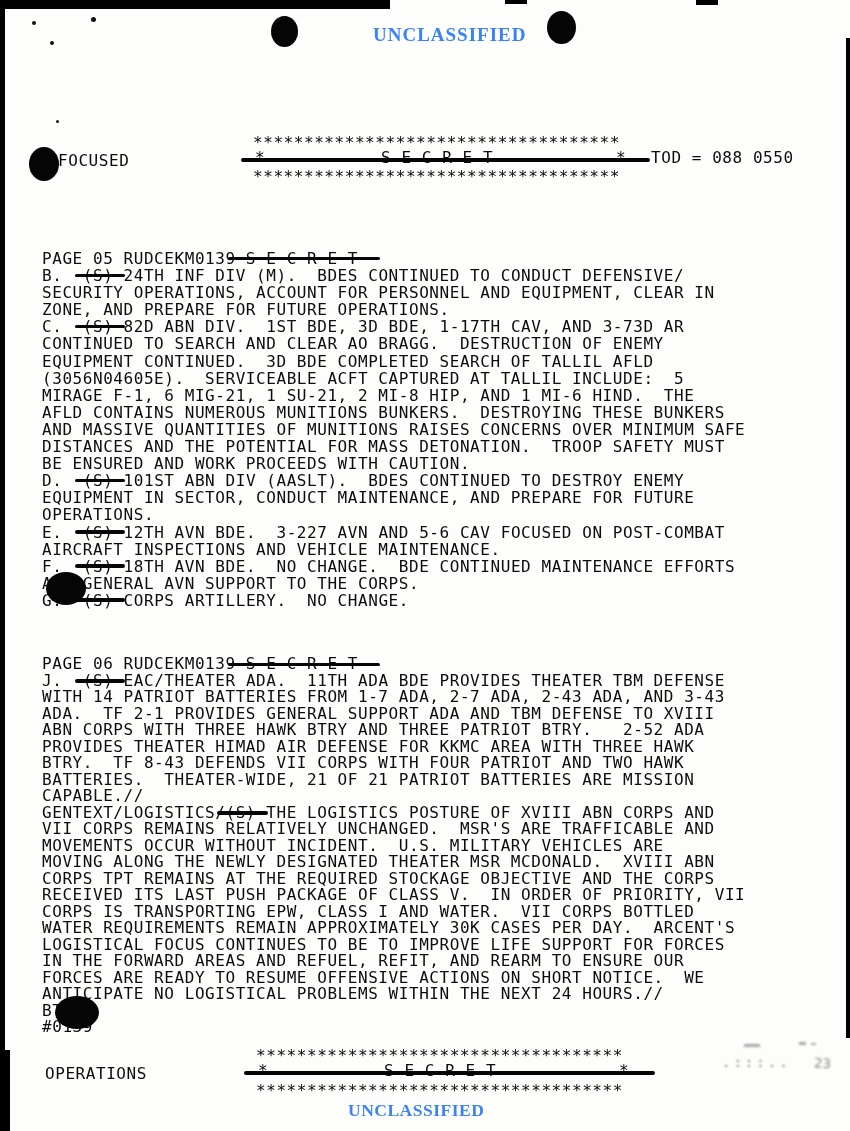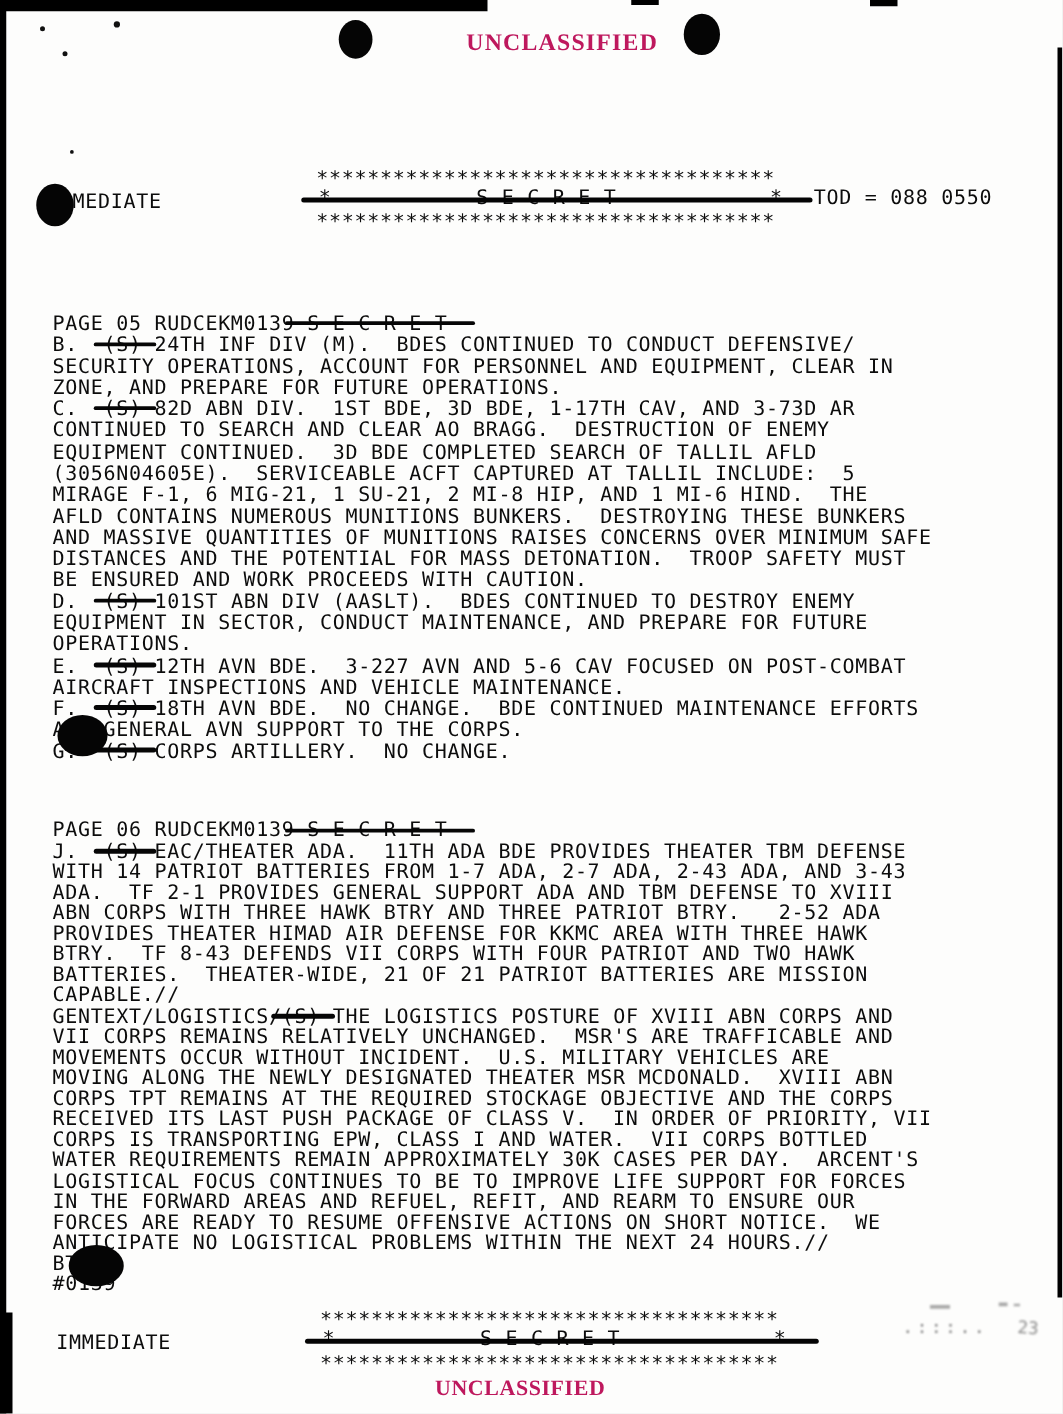--- a/index.html
+++ b/index.html
@@ -9,21 +9,21 @@
     font-family:"DejaVu Sans Mono", monospace;color:#0c0c0c;
   }
   .abs{position:absolute;}
   .mono{
     font-family:"DejaVu Sans Mono", monospace;
     font-size:16px;letter-spacing:0.56px;white-space:pre;line-height:16px;
     color:#0c0c0c;
   }
   .serifbold{
     font-family:"Liberation Serif","DejaVu Serif",serif;
-    font-weight:bold;color:#be185d;white-space:pre;
+    font-weight:bold;color:#3b82f6;white-space:pre;
   }
   .body-block .doc-line{white-space:pre;}
   .block5 .doc-line{height:17.1px;line-height:17.1px;}
   .block6 .doc-line{height:16.5px;line-height:16.5px;}
   .struck{position:relative;display:inline-block;}
   .struck::after{
     content:"";position:absolute;left:-8px;right:-12px;top:6.5px;height:3.6px;
     background:#060606;border-radius:2px;
   }
   .thickline{position:absolute;height:4px;background:#040404;border-radius:2px;}
@@ -54,41 +54,41 @@
 
   <div class="abs serifbold" style="left:373px;top:24px;font-size:19px;letter-spacing:1px;">UNCLASSIFIED</div>
 
   <div class="abs mono" style="left:253px;top:135px;">************************************</div>
   <div class="abs mono" style="left:255px;top:150px;">*</div>
   <div class="abs mono" style="left:381px;top:150px;">S E C R E T</div>
   <div class="abs mono" style="left:616px;top:150px;">*</div>
   <div class="thickline" style="left:241px;top:158px;width:409px;"></div>
   <div class="abs mono" style="left:253px;top:169px;">************************************</div>
 
-  <div class="abs mono" style="left:58px;top:153px;">MEDIATE</div>
+  <div class="abs mono" style="left:58px;top:153px;">FOCUSED</div>
   <div class="dot" style="left:29px;top:147px;width:30px;height:34px;"></div>
 
   <div class="abs mono" style="left:651px;top:150px;">TOD = 088 0550</div>
 
   <div class="abs mono body-block block5" style="left:42px;top:250px;"><div class="doc-line"><span>PAGE 05 RUDCEKM0139</span><span class="struck"> S E C R E T </span><span></span></div><div class="doc-line"><span>B.  </span><span class="struck">(S)</span><span> 24TH INF DIV (M).  BDES CONTINUED TO CONDUCT DEFENSIVE/</span></div><div class="doc-line"><span>SECURITY OPERATIONS, ACCOUNT FOR PERSONNEL AND EQUIPMENT, CLEAR IN</span></div><div class="doc-line"><span>ZONE, AND PREPARE FOR FUTURE OPERATIONS.</span></div><div class="doc-line"><span>C.  </span><span class="struck">(S)</span><span> 82D ABN DIV.  1ST BDE, 3D BDE, 1-17TH CAV, AND 3-73D AR</span></div><div class="doc-line"><span>CONTINUED TO SEARCH AND CLEAR AO BRAGG.  DESTRUCTION OF ENEMY</span></div><div class="doc-line"><span>EQUIPMENT CONTINUED.  3D BDE COMPLETED SEARCH OF TALLIL AFLD</span></div><div class="doc-line"><span>(3056N04605E).  SERVICEABLE ACFT CAPTURED AT TALLIL INCLUDE:  5</span></div><div class="doc-line"><span>MIRAGE F-1, 6 MIG-21, 1 SU-21, 2 MI-8 HIP, AND 1 MI-6 HIND.  THE</span></div><div class="doc-line"><span>AFLD CONTAINS NUMEROUS MUNITIONS BUNKERS.  DESTROYING THESE BUNKERS</span></div><div class="doc-line"><span>AND MASSIVE QUANTITIES OF MUNITIONS RAISES CONCERNS OVER MINIMUM SAFE</span></div><div class="doc-line"><span>DISTANCES AND THE POTENTIAL FOR MASS DETONATION.  TROOP SAFETY MUST</span></div><div class="doc-line"><span>BE ENSURED AND WORK PROCEEDS WITH CAUTION.</span></div><div class="doc-line"><span>D.  </span><span class="struck">(S)</span><span> 101ST ABN DIV (AASLT).  BDES CONTINUED TO DESTROY ENEMY</span></div><div class="doc-line"><span>EQUIPMENT IN SECTOR, CONDUCT MAINTENANCE, AND PREPARE FOR FUTURE</span></div><div class="doc-line"><span>OPERATIONS.</span></div><div class="doc-line"><span>E.  </span><span class="struck">(S)</span><span> 12TH AVN BDE.  3-227 AVN AND 5-6 CAV FOCUSED ON POST-COMBAT</span></div><div class="doc-line"><span>AIRCRAFT INSPECTIONS AND VEHICLE MAINTENANCE.</span></div><div class="doc-line"><span>F.  </span><span class="struck">(S)</span><span> 18TH AVN BDE.  NO CHANGE.  BDE CONTINUED MAINTENANCE EFFORTS</span></div><div class="doc-line"><span>AND GENERAL AVN SUPPORT TO THE CORPS.</span></div><div class="doc-line"><span>G.  </span><span class="struck">(S)</span><span> CORPS ARTILLERY.  NO CHANGE.</span></div></div>
 
   <div class="dot" style="left:46px;top:572px;width:40px;height:33px;"></div>
 
   <div class="abs mono body-block block6" style="left:42px;top:656px;"><div class="doc-line"><span>PAGE 06 RUDCEKM0139</span><span class="struck"> S E C R E T </span><span></span></div><div class="doc-line"><span>J.  </span><span class="struck">(S)</span><span> EAC/THEATER ADA.  11TH ADA BDE PROVIDES THEATER TBM DEFENSE</span></div><div class="doc-line"><span>WITH 14 PATRIOT BATTERIES FROM 1-7 ADA, 2-7 ADA, 2-43 ADA, AND 3-43</span></div><div class="doc-line"><span>ADA.  TF 2-1 PROVIDES GENERAL SUPPORT ADA AND TBM DEFENSE TO XVIII</span></div><div class="doc-line"><span>ABN CORPS WITH THREE HAWK BTRY AND THREE PATRIOT BTRY.   2-52 ADA</span></div><div class="doc-line"><span>PROVIDES THEATER HIMAD AIR DEFENSE FOR KKMC AREA WITH THREE HAWK</span></div><div class="doc-line"><span>BTRY.  TF 8-43 DEFENDS VII CORPS WITH FOUR PATRIOT AND TWO HAWK</span></div><div class="doc-line"><span>BATTERIES.  THEATER-WIDE, 21 OF 21 PATRIOT BATTERIES ARE MISSION</span></div><div class="doc-line"><span>CAPABLE.//</span></div><div class="doc-line"><span>GENTEXT/LOGISTICS/</span><span class="struck">(S)</span><span> THE LOGISTICS POSTURE OF XVIII ABN CORPS AND</span></div><div class="doc-line"><span>VII CORPS REMAINS RELATIVELY UNCHANGED.  MSR'S ARE TRAFFICABLE AND</span></div><div class="doc-line"><span>MOVEMENTS OCCUR WITHOUT INCIDENT.  U.S. MILITARY VEHICLES ARE</span></div><div class="doc-line"><span>MOVING ALONG THE NEWLY DESIGNATED THEATER MSR MCDONALD.  XVIII ABN</span></div><div class="doc-line"><span>CORPS TPT REMAINS AT THE REQUIRED STOCKAGE OBJECTIVE AND THE CORPS</span></div><div class="doc-line"><span>RECEIVED ITS LAST PUSH PACKAGE OF CLASS V.  IN ORDER OF PRIORITY, VII</span></div><div class="doc-line"><span>CORPS IS TRANSPORTING EPW, CLASS I AND WATER.  VII CORPS BOTTLED</span></div><div class="doc-line"><span>WATER REQUIREMENTS REMAIN APPROXIMATELY 30K CASES PER DAY.  ARCENT'S</span></div><div class="doc-line"><span>LOGISTICAL FOCUS CONTINUES TO BE TO IMPROVE LIFE SUPPORT FOR FORCES</span></div><div class="doc-line"><span>IN THE FORWARD AREAS AND REFUEL, REFIT, AND REARM TO ENSURE OUR</span></div><div class="doc-line"><span>FORCES ARE READY TO RESUME OFFENSIVE ACTIONS ON SHORT NOTICE.  WE</span></div><div class="doc-line"><span>ANTICIPATE NO LOGISTICAL PROBLEMS WITHIN THE NEXT 24 HOURS.//</span></div><div class="doc-line"><span>BT</span></div><div class="doc-line"><span>#0139</span></div></div>
 
   <div class="dot" style="left:55px;top:996px;width:44px;height:33px;"></div>
 
   <div class="abs mono" style="left:256px;top:1048px;">************************************</div>
   <div class="abs mono" style="left:258px;top:1063px;">*</div>
   <div class="abs mono" style="left:384px;top:1063px;">S E C R E T</div>
   <div class="abs mono" style="left:619px;top:1063px;">*</div>
   <div class="thickline" style="left:244px;top:1071px;width:411px;"></div>
   <div class="abs mono" style="left:256px;top:1083px;">************************************</div>
 
-  <div class="abs mono" style="left:45px;top:1066px;">IMMEDIATE</div>
+  <div class="abs mono" style="left:45px;top:1066px;">OPERATIONS</div>
 
   <div class="smudge" style="left:722px;top:1054px;font-size:14px;letter-spacing:3px;opacity:.75;">.:::..</div>
   <div class="smudge" style="left:814px;top:1055px;font-size:14px;opacity:.65;transform:rotate(4deg);">23</div>
   <div class="smudge" style="left:744px;top:1044px;width:16px;height:3px;background:#555;opacity:.5;"></div>
   <div class="smudge" style="left:799px;top:1042px;width:7px;height:3px;background:#555;opacity:.5;"></div>
   <div class="smudge" style="left:811px;top:1043px;width:5px;height:2px;background:#555;opacity:.5;"></div>
 
   <div class="abs serifbold" style="left:348px;top:1100px;font-size:17.5px;letter-spacing:0.5px;">UNCLASSIFIED</div>
 
 </div>

